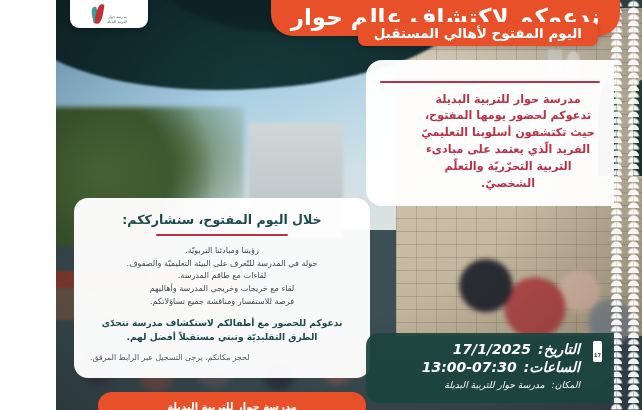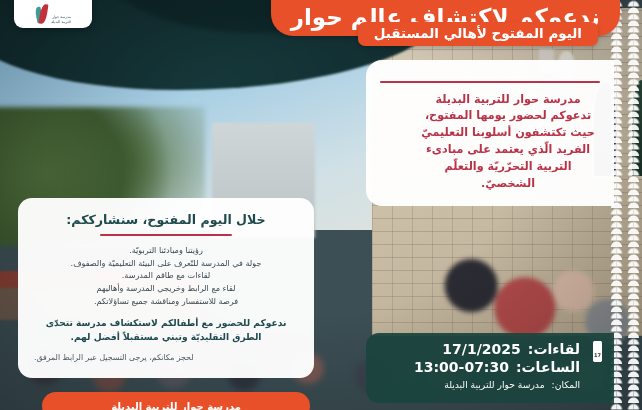--- a/index.html
+++ b/index.html
@@ -5,21 +5,21 @@
   * { margin:0; padding:0; box-sizing:border-box; }
 
   html, body {
     width:642px; height:410px;
     overflow:hidden;
     font-family:"DejaVu Sans", sans-serif;
   }
 
   #poster {
     position:relative;
-    width:642px; height:410px;
+    width:586px; height:410px;
     background:#3c4f55;
     overflow:hidden;
   }
 
   
   .photo { position:absolute; inset:0; overflow:hidden; }
 
   .sky {
     position:absolute; left:0; top:0; width:66%; height:56%;
     background:linear-gradient(160deg,#7fb6d8 0%,#a8cfe4 42%,#cfe0e6 75%,#dfe3de 100%);
@@ -243,21 +243,21 @@
     background:rgba(27,68,61,.93);
     border-radius:13px 0 0 13px;
     padding:8px 12px 9px 12px;
     color:#fff;
   }
   .irow {
     display:flex; align-items:center; justify-content:flex-start;
     gap:7px; margin-bottom:2px;
   }
   .irow .ico { flex:none; width:15px; height:15px; position:relative; }
-  .irow .txt { font-size:14px; font-weight:bold; white-space:nowrap; }
+  .irow .txt { font-size:14px; font-weight:bold; white-space:nowrap;font-style:italic; }
   .irow.place .txt { font-size:9.2px; font-weight:normal; }
 
   
   .ico-cal {
     width:14px; height:14px; background:#fff; border-radius:2px;
     border:1px solid #fff; overflow:hidden;
   }
   .ico-cal .top { height:4px; background:#d93a3a; }
   .ico-cal .num {
     font-size:5px; color:#333; text-align:center; line-height:9px;
@@ -342,36 +342,36 @@
     <div class="red-block">مدرسة حوار للتربية البديلة تدعوكم لحضور يومها المفتوح، حيث تكتشفون أسلوبنا التعليميّ الفريد الّذي يعتمد على مبادىء التربية التحرّريّة والتعلّم الشخصيّ.</div>
   </div>
 
   <div class="panel-left">
     <h2>خلال اليوم المفتوح، سنشارككم:</h2>
     <div class="ul-red"></div>
     <ul class="plist">
       <li>رؤيتنا ومبادئنا التربويّة.</li>
       <li>جولة في المدرسة للتّعرف على البيئة التعليميّة والصفوف.</li>
       <li>لقاءات مع طاقم المدرسة.</li>
-      <li>لقاء مع الرابط وخريجي المدرسة وأهاليهم</li>
+      <li>لقاء مع خريجات وخريجي المدرسة وأهاليهم</li>
       <li>فرصة للاستفسار ومناقشة جميع تساؤلاتكم.</li>
     </ul>
     <div class="cta">ندعوكم للحضور مع أطفالكم لاستكشاف مدرسة تتحدّى الطرق التقليديّة وتبني مستقبلاً أفضل لهم.</div>
     <div class="note">لحجز مكانكم، يرجى التسجيل عبر الرابط المرفق.</div>
   </div>
 
   <div class="infobox">
     <div class="irow">
       <span class="ico">
         <span class="ico-cal">
           <span class="top"></span>
           <span class="num">17</span>
         </span>
       </span>
-      <span class="txt">لقاءات:</span>
+      <span class="txt">التاريخ:</span>
       <span class="txt">17/1/2025</span>
     </div>
     <div class="irow">
       <span class="ico">
         <span class="ico-clock"></span>
       </span>
       <span class="txt">الساعات:</span>
       <span class="txt">13:00-07:30</span>
     </div>
     <div class="irow place">

